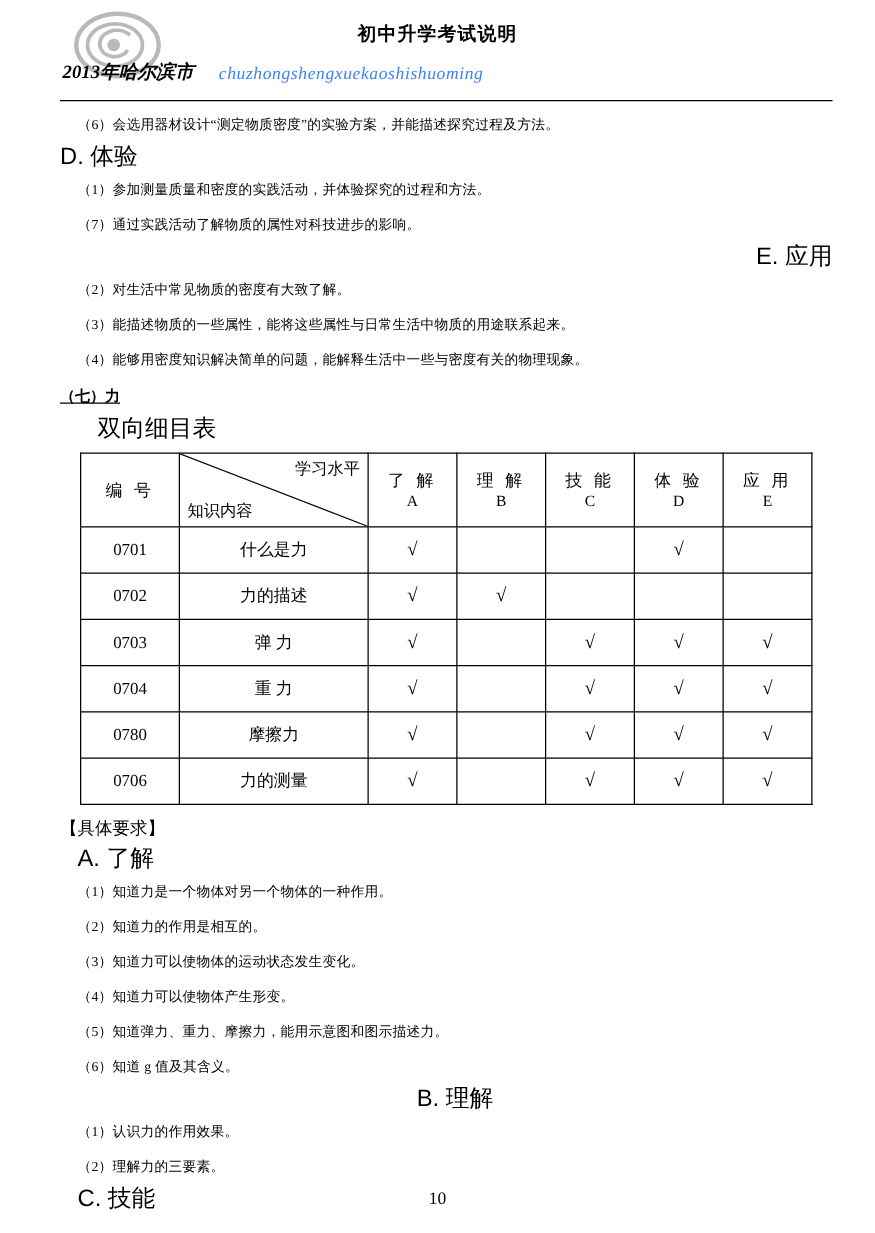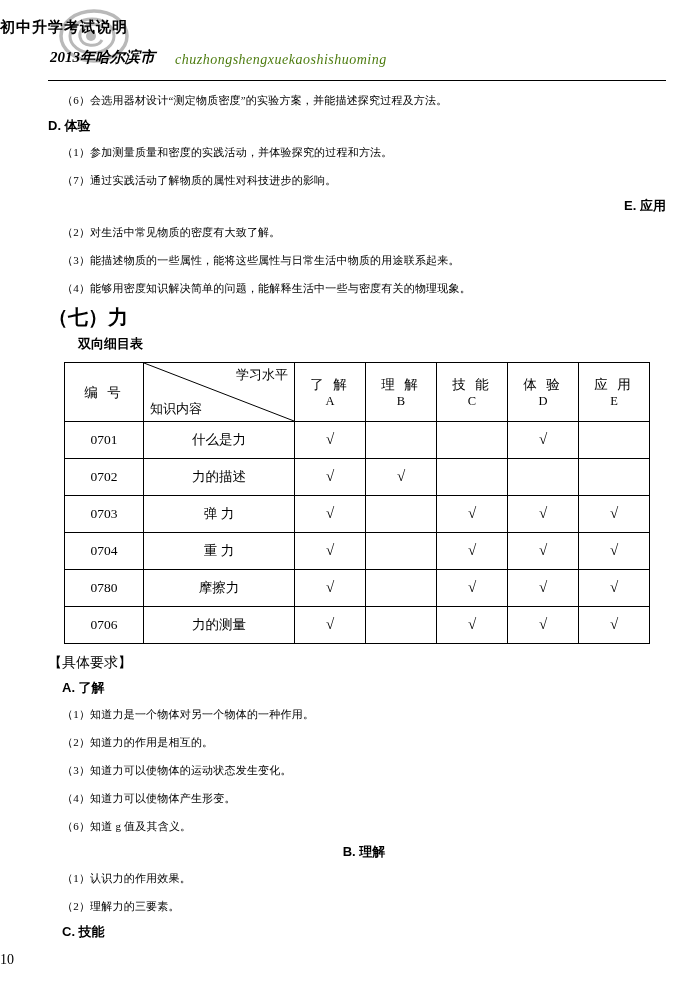--- a/index.html
+++ b/index.html
@@ -35,21 +35,21 @@
     width: 72px;
     height: 56px;
   }
   .logo svg { display: block; }
 
   .header-title {
     position: absolute;
     left: 0;
     right: 0;
     top: 18px;
-    text-align: left;
+    text-align: center;
     font-size: 15px;
     letter-spacing: 1px;
     font-family: "Liberation Sans", "DejaVu Sans", sans-serif;
     font-weight: bold;
   }
   .header-year {
     position: absolute;
     left: 50px;
     top: 48px;
     font-size: 15px;
@@ -57,21 +57,21 @@
     font-style: italic;
     font-family: "Liberation Serif", serif;
   }
   .header-pinyin {
     position: absolute;
     left: 175px;
     top: 52px;
     font-size: 14px;
     font-style: italic;
     letter-spacing: 0.5px;
-    color: #4d7c0f;
+    color: #3b82f6;
     font-family: "Liberation Serif", serif;
   }
   .header-rule {
     position: absolute;
     left: 48px;
     right: 34px;
     top: 80px;
     border-top: 1px solid #000;
   }
 
@@ -82,28 +82,29 @@
     top: 86px;
     width: 618px;
   }
   .line {
     font-size: 11px;
     line-height: 28px;
     white-space: nowrap;
     letter-spacing: 0.2px;
   }
   .section-head {
-    font-size: 20px;
+    font-size: 12px;
     font-weight: bold;
     line-height: 30px;
     font-family: "Liberation Sans", "DejaVu Sans", sans-serif;
+    text-decoration: underline;
   }
   .subhead {
-    font-size: 13px;
-    font-weight: bold;
+    font-size: 19px;
+    font-weight: normal;
     line-height: 24px;
     margin-left: 30px;
     font-family: "Liberation Sans", "DejaVu Sans", sans-serif;
   }
   .req-head {
     font-size: 14px;
     font-weight: normal;
     line-height: 28px;
     font-family: "Liberation Sans", "DejaVu Sans", sans-serif;
   }
@@ -173,21 +174,21 @@
     font-size: 15px;
     line-height: 1;
   }
 
   
   .page-number {
     position: absolute;
     left: 0;
     right: 0;
     bottom: 18px;
-    text-align: left;
+    text-align: center;
     font-size: 14px;
   }
 </style>
 </head>
 <body>
 
 <div class="page">
 
   <div class="header">
     <div class="logo">
@@ -315,20 +316,21 @@
       </table>
     </div>
 
     <div class="req-head">【具体要求】</div>
 
     <div class="subhead" style="margin-left:14px;">A. 了解</div>
     <div class="line indent2">（1）知道力是一个物体对另一个物体的一种作用。</div>
     <div class="line indent2">（2）知道力的作用是相互的。</div>
     <div class="line indent2">（3）知道力可以使物体的运动状态发生变化。</div>
     <div class="line indent2">（4）知道力可以使物体产生形变。</div>
+    <div class="line indent2">（5）知道弹力、重力、摩擦力，能用示意图和图示描述力。</div>
     <div class="line indent2">（6）知道 g 值及其含义。</div>
 
     <div class="subhead" style="margin-left:14px;text-align:center;">B. 理解</div>
     <div class="line indent2">（1）认识力的作用效果。</div>
     <div class="line indent2">（2）理解力的三要素。</div>
 
     <div class="subhead" style="margin-left:14px;">C. 技能</div>
 
   </div>
 

